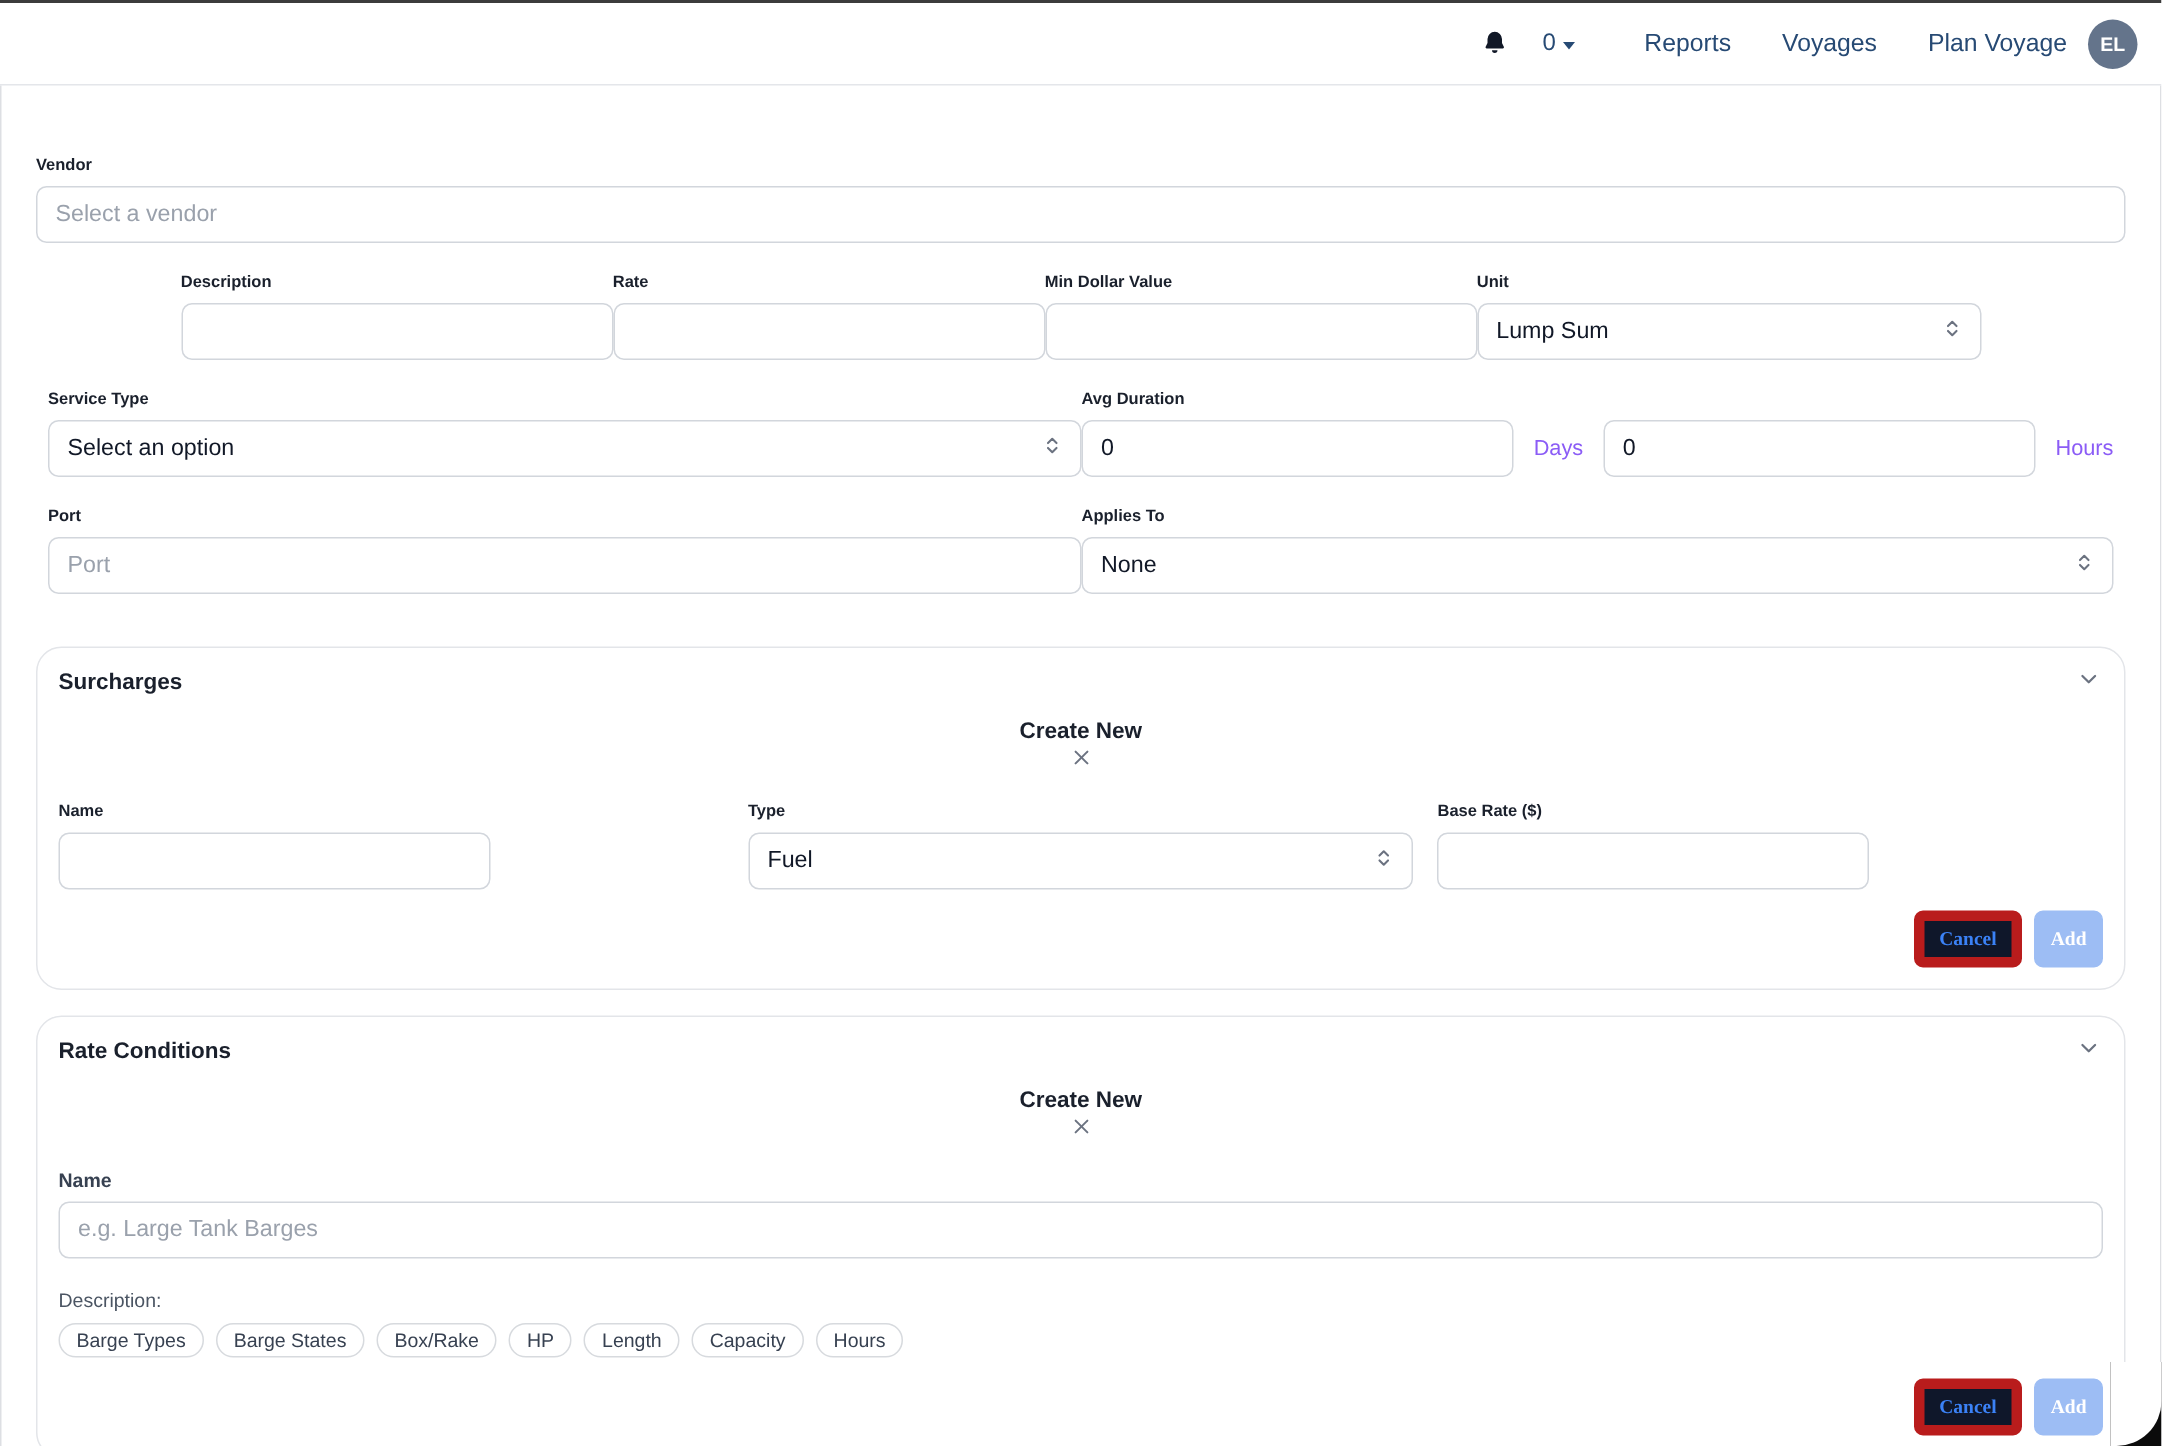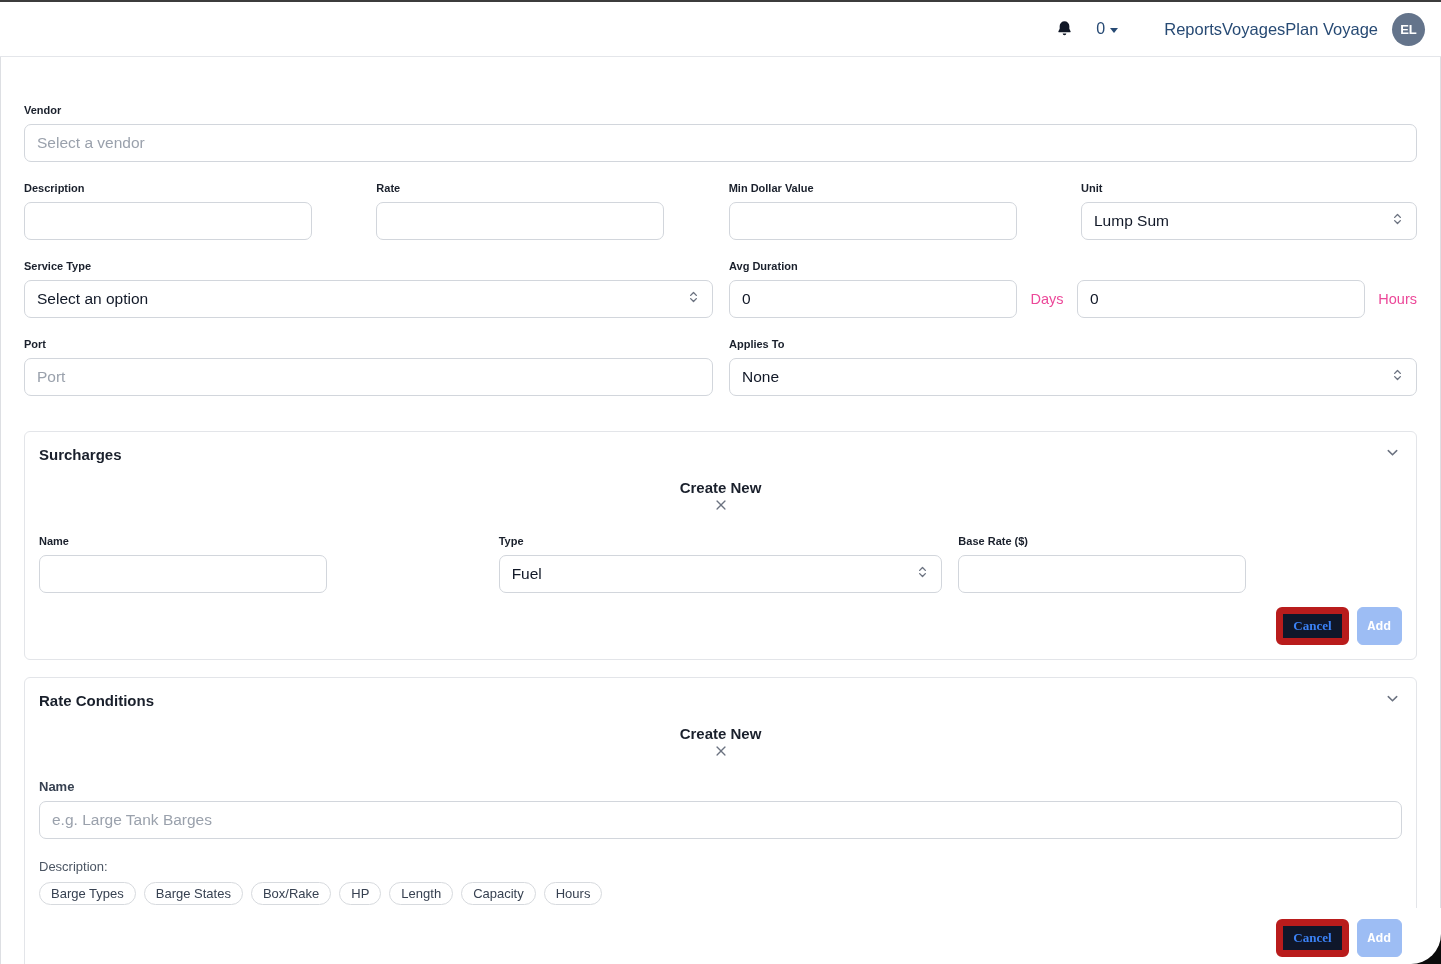--- a/index.html
+++ b/index.html
@@ -12,21 +12,21 @@
 
   
   .navbar {
     height:55px; background:#fff; border-bottom:1px solid #e4e6ea;
     display:flex; align-items:center; justify-content:flex-end;
     padding:0 16px 0 24px;
   }
   .nav-bell { display:flex; align-items:center; margin-right:22px; cursor:pointer; }
   .nav-count { display:flex; align-items:center; gap:5px; color:#274a74; font-size:16px; margin-right:46px; cursor:pointer; }
   .caret-down { width:0; height:0; border-left:4.5px solid transparent; border-right:4.5px solid transparent; border-top:5px solid #274a74; margin-top:2px; }
-  .nav-links { display:flex; align-items:center; margin-right:14px; }
+  .nav-links { display:flex; align-items:center; gap:34px; margin-right:14px; }
   .nav-link { color:#274a74; font-size:16.5px; text-decoration:none; cursor:pointer; }
   .avatar {
     width:33px; height:33px; border-radius:50%; background:#64748b;
     color:#fff; font-size:13px; font-weight:bold;
     display:flex; align-items:center; justify-content:center; cursor:pointer;
   }
 
   
   .main {
     border-left:1px solid #dddfe3; border-right:1px solid #dddfe3;
@@ -40,49 +40,49 @@
     padding:0 12px; width:100%; outline:none;
   }
   input.text-input::placeholder { color:#9aa1ac; }
   .select {
     height:38px; border:1px solid #d2d6dc; border-radius:7px; background:#fff;
     display:flex; align-items:center; justify-content:space-between;
     padding:0 12px; font-size:15.5px; color:#111827; cursor:pointer;
   }
   .stepper-icon { flex:none; margin-left:8px; }
 
-  .row { display:flex; justify-content:space-between; margin-bottom:20px; }
+  .row { display:flex; justify-content:center; margin-bottom:20px; }
   .row-vendor { display:block; margin-bottom:20px; }
   .col-288 { width:288px; }
   .col-336 { width:336px; }
   .col-689 { width:689px; }
   .col-688 { width:688px; }
   .duration-line { display:flex; align-items:center; justify-content:space-between; }
-  .duration-unit { font-size:14.5px; color:#ec4899; white-space:nowrap; }
+  .duration-unit { font-size:14.5px; color:#8b5cf6; white-space:nowrap; }
 
   
   .section {
-    border:1px solid #e3e5e9; border-radius:6px; padding:11px 14px 14px 14px;
+    border:1px solid #e3e5e9; border-radius:17px; padding:11px 14px 14px 14px;
     margin-bottom:17px;
   }
   .section-head { display:flex; align-items:center; justify-content:space-between; }
   .section-title { font-size:15px; font-weight:bold; color:#1a202c; }
   .icon-btn { background:none; border:none; cursor:pointer; display:flex; align-items:center; padding:2px; }
   .create-row { display:flex; align-items:center; justify-content:space-between; margin-top:14px;flex-direction:column; }
   .create-label { font-size:15px; font-weight:bold; color:#1a202c; }
   .sur-grid { display:grid; grid-template-columns:1fr 1fr 1fr; column-gap:16px; margin-top:18px; }
   .sur-grid .w288 { width:288px; }
   .btn-row { display:flex; justify-content:flex-end; gap:8px; margin-top:14px; }
   .btn-sm-outline {
     font-family:Liberation Serif, serif; font-size:13px; font-weight:bold;
     color:#3b82f6; background:#0f172a; border:7px solid #b91c1c; border-radius:6px;
     padding:4px 10px; cursor:pointer;
   }
   .btn-sm-disabled {
-    font-family:Liberation Mono, monospace; font-size:13px; font-weight:bold;
+    font-family:Liberation Serif, serif; font-size:13px; font-weight:bold;
     color:#fff; background:#9dbdf4; border:1px solid #9dbdf4; border-radius:6px;
     padding:4px 10px; cursor:default;
   }
   .rc-name-input { width:320px; height:32px; font-size:14px; }
   .conditions-label { font-size:13px; color:#4b5563; margin:20px 0 8px 0; }
   .chips { display:flex; gap:8px; }
   .chip {
     border:1px solid #d7dade; border-radius:12px; padding:3px 11px;
     font-size:13px; color:#374151; background:#fff; cursor:pointer; white-space:nowrap;
   }

